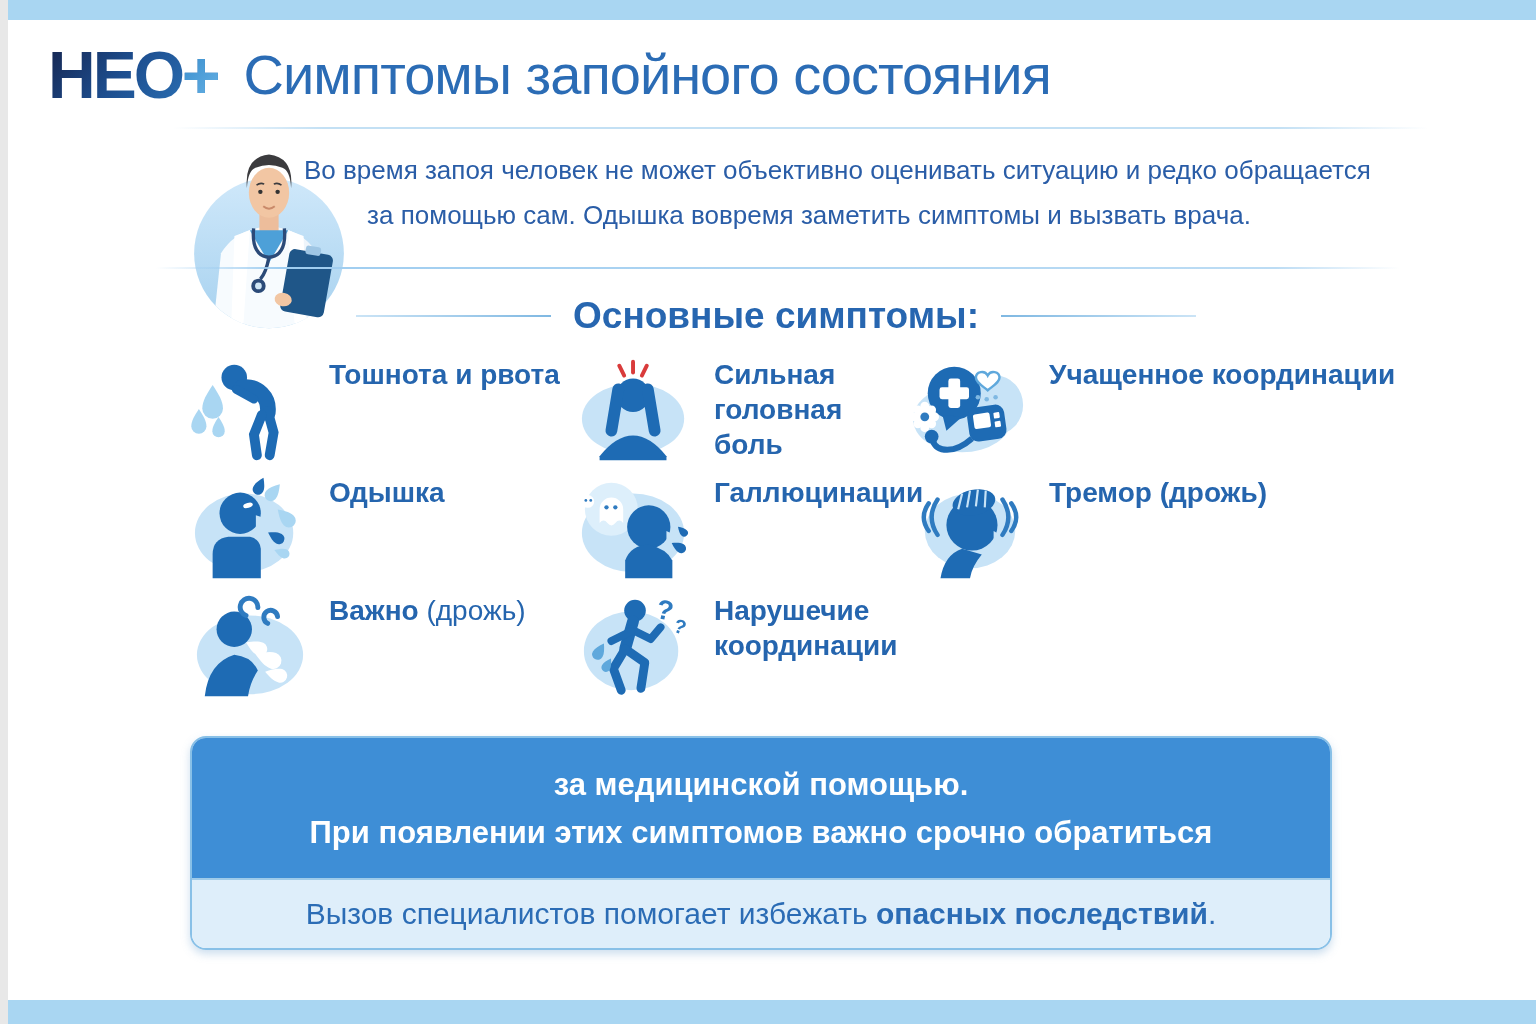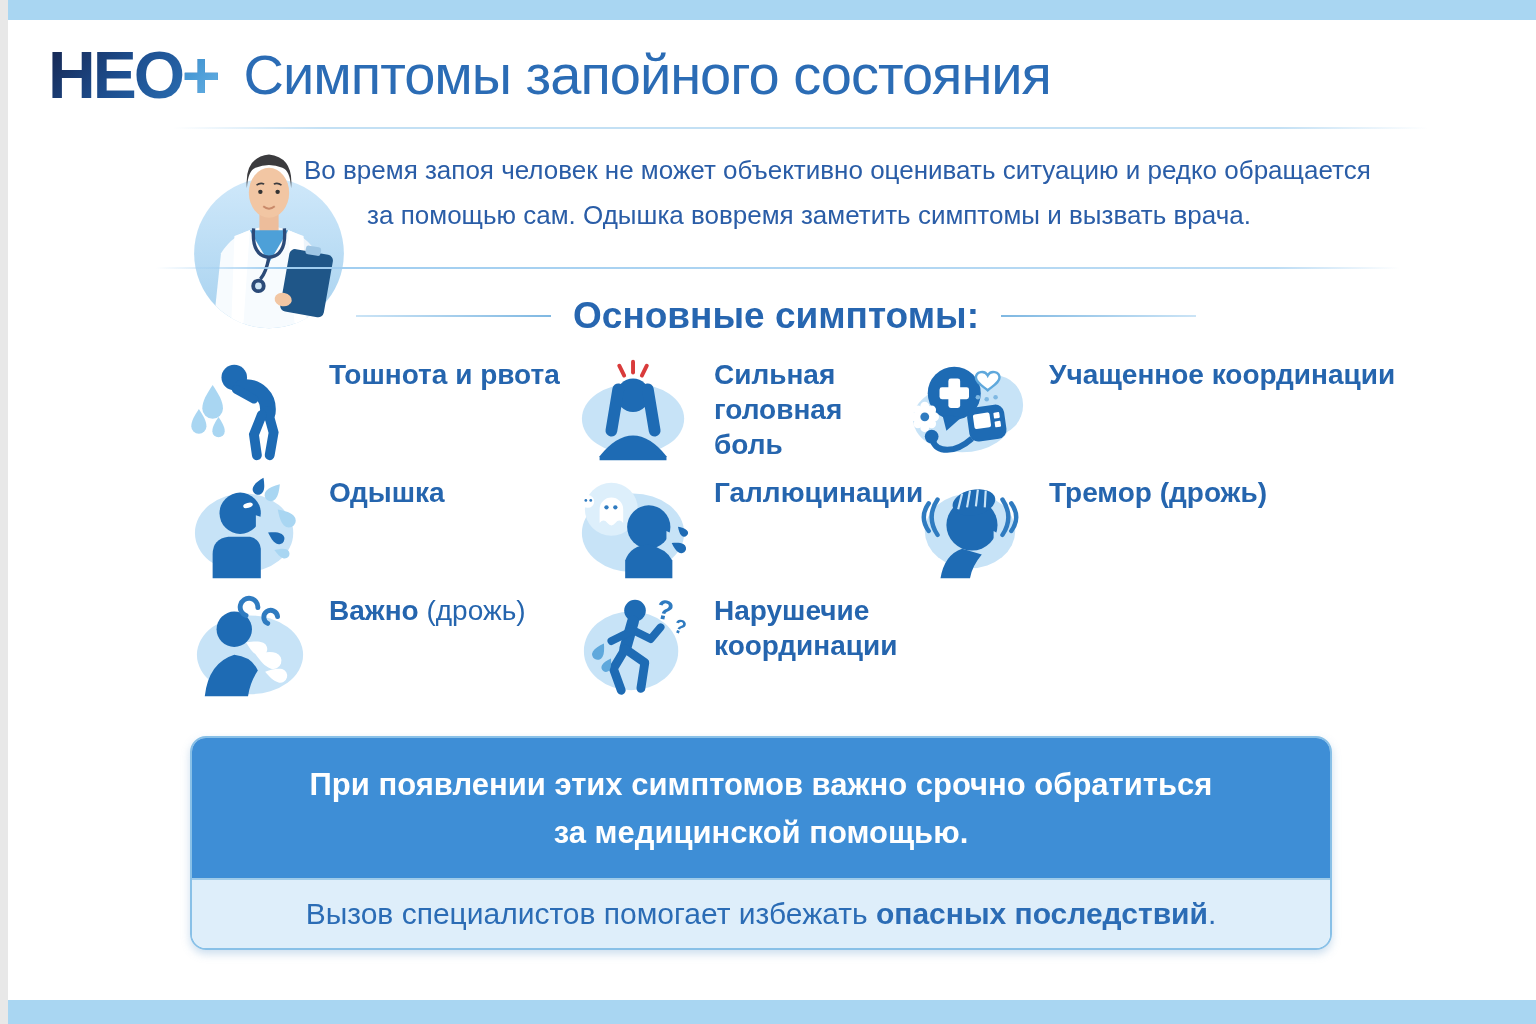--- a/index.html
+++ b/index.html
@@ -306,21 +306,21 @@
           <use href="#drop" fill="#5fa8dc" transform="translate(32,72) rotate(30) scale(0.65)"></use>
         </svg>
       </span>
       <span class="symptom-label w230">Нарушечие координации</span>
     </div>
 
   </div>
 
   <div class="callout">
     <div class="callout-top">
+      <div>за медицинской помощью.</div>
       <div>При появлении этих симптомов важно срочно обратиться</div>
-      <div>за медицинской помощью.</div>
     </div>
     <div class="callout-note"><span>Вызов специалистов помогает избежать </span><b>опасных последствий</b><span>.</span></div>
   </div>
 
   <div class="band band-bottom"></div>
 
 </div>
 
 </body></html>

